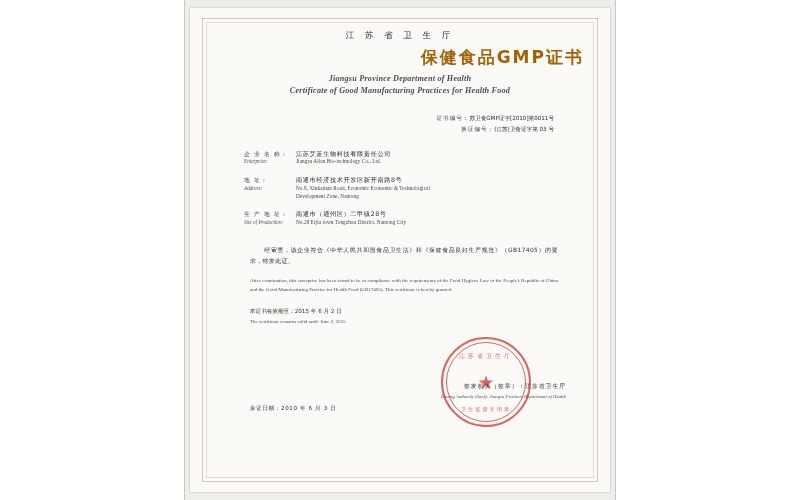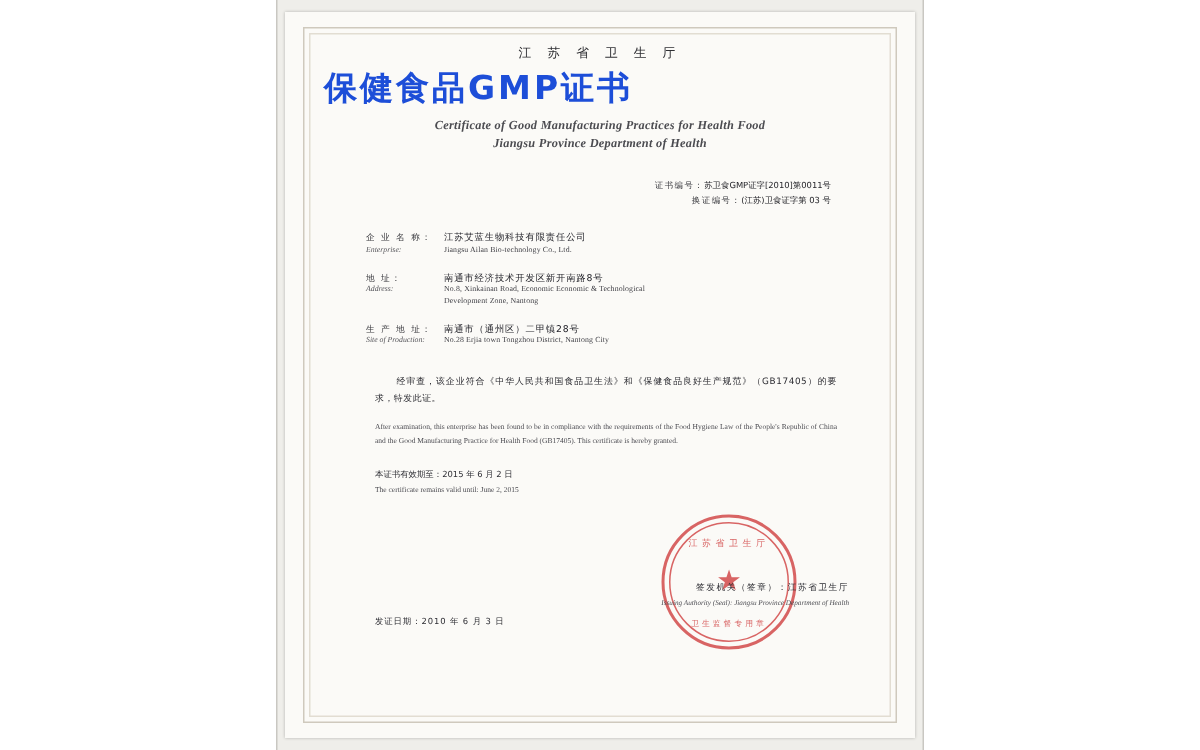--- a/index.html
+++ b/index.html
@@ -88,26 +88,26 @@
   .issuer-cn {
     text-align: center;
     font-family: "DejaVu Sans", sans-serif;
     font-size: 8.5px;
     letter-spacing: 4px;
     color: #2f2f33;
     margin-bottom: 6px;
   }
 
   .title-cn {
-    text-align: left;
-    font-family: "DejaVu Sans", sans-serif;
-    font-size: 22px;
+    text-align: right;
+    font-family: "DejaVu Sans", sans-serif;
+    font-size: 17px;
     font-weight: bold;
     letter-spacing: 2px;
-    color: #1d4ed8;
+    color: #a16207;
     line-height: 1.1;
   }
 
   .title-en {
     text-align: center;
     font-family: "Liberation Serif", serif;
     font-style: italic;
     font-weight: bold;
     font-size: 8.2px;
     color: #4b4b50;
@@ -312,22 +312,22 @@
   <div class="cert-sheet">
     <div class="cert-border"></div>
 
     <div class="content">
 
       <div class="issuer-cn">江 苏 省 卫 生 厅</div>
 
       <div class="title-cn">保健食品GMP证书</div>
 
       <div class="title-en">
+        <div>Jiangsu Province Department of Health</div>
         <div>Certificate of Good Manufacturing Practices for Health  Food</div>
-        <div>Jiangsu Province Department of Health</div>
       </div>
 
       <div class="numbers">
         <div>
           <span class="label">证书编号：</span><span class="value">苏卫食GMP证字[2010]第0011号</span>
         </div>
         <div>
           <span class="label">换证编号：</span><span class="value">(江苏)卫食证字第 03 号</span>
         </div>
       </div>

